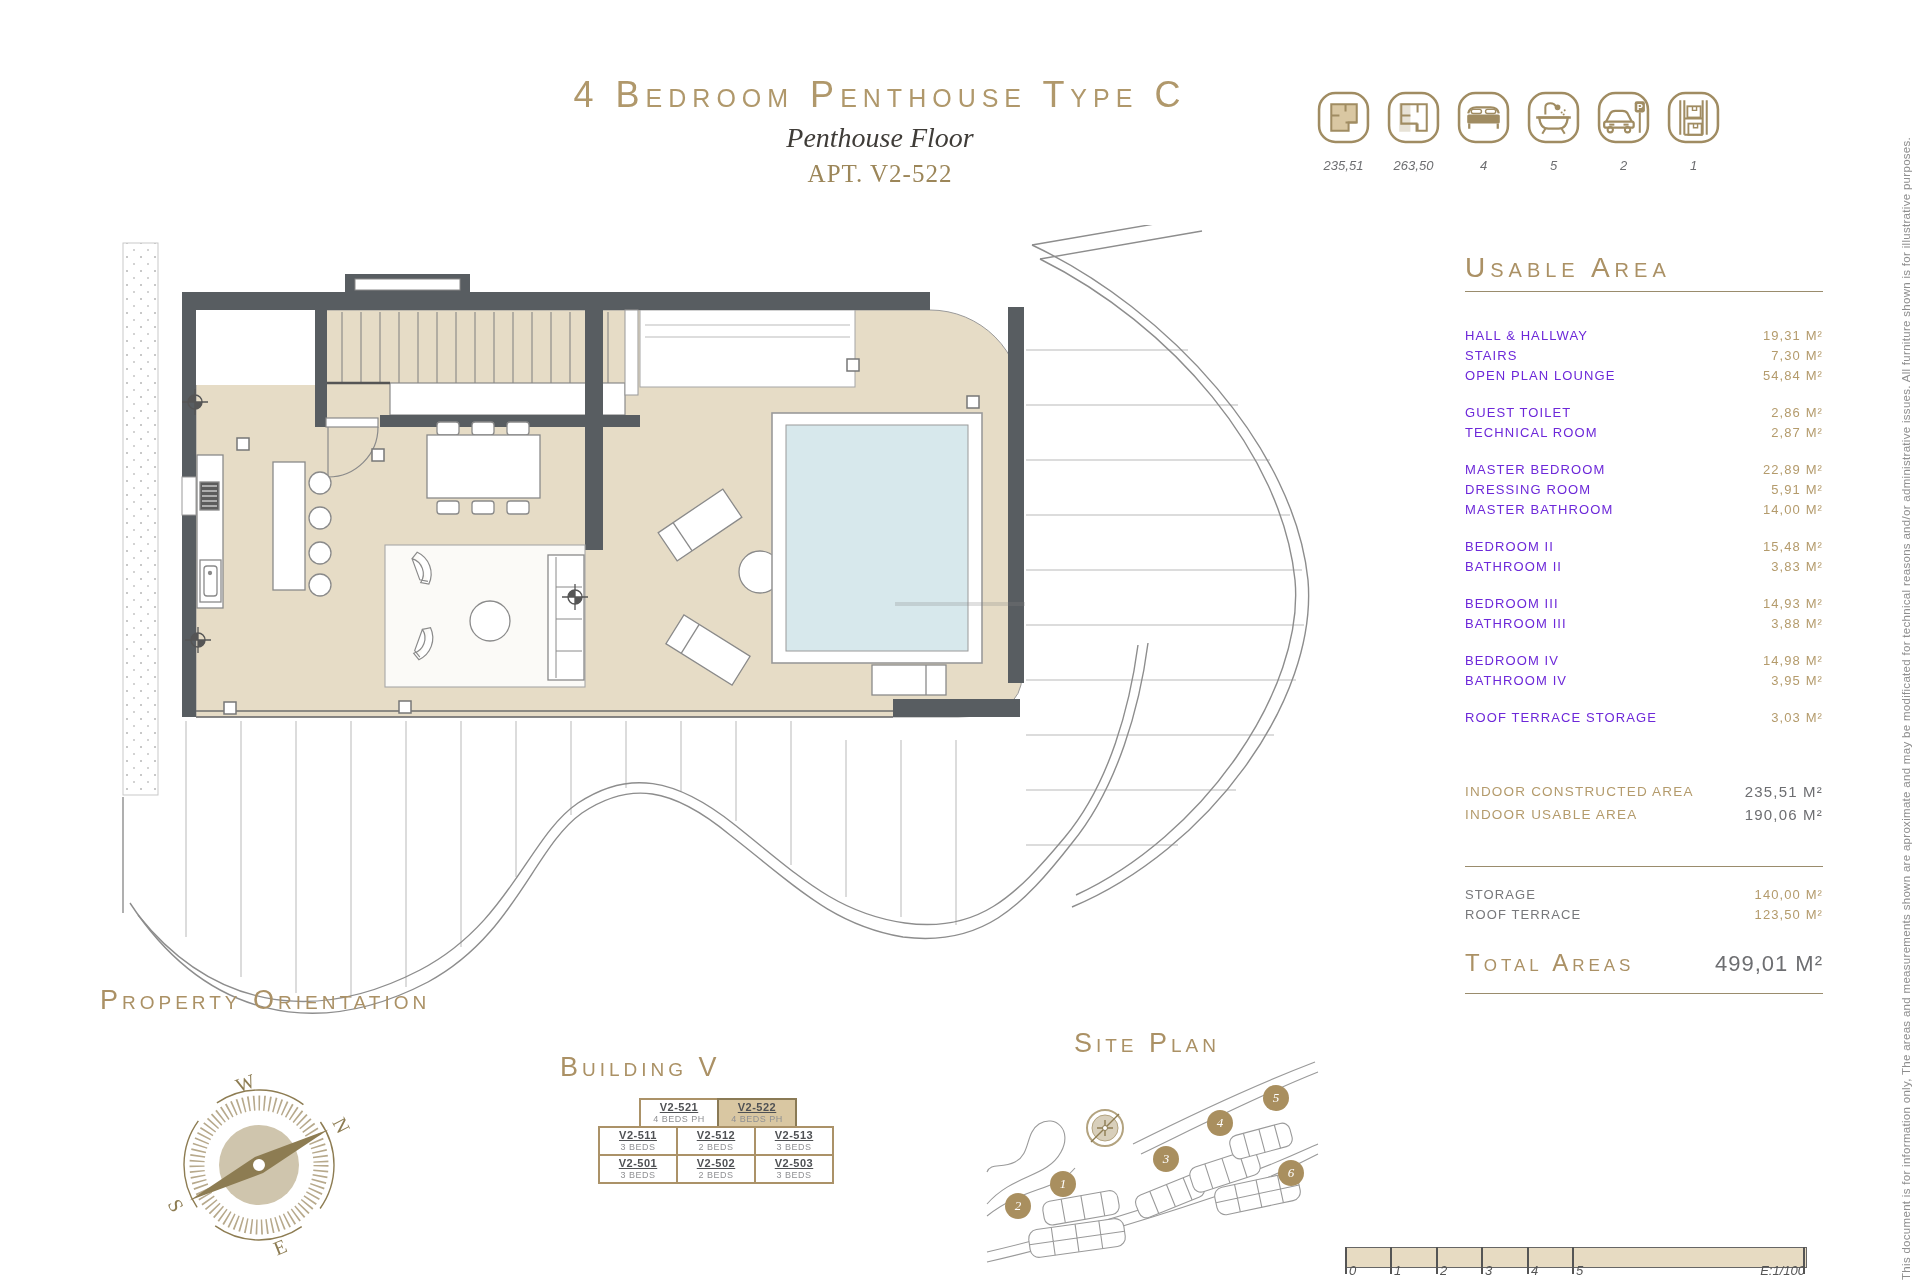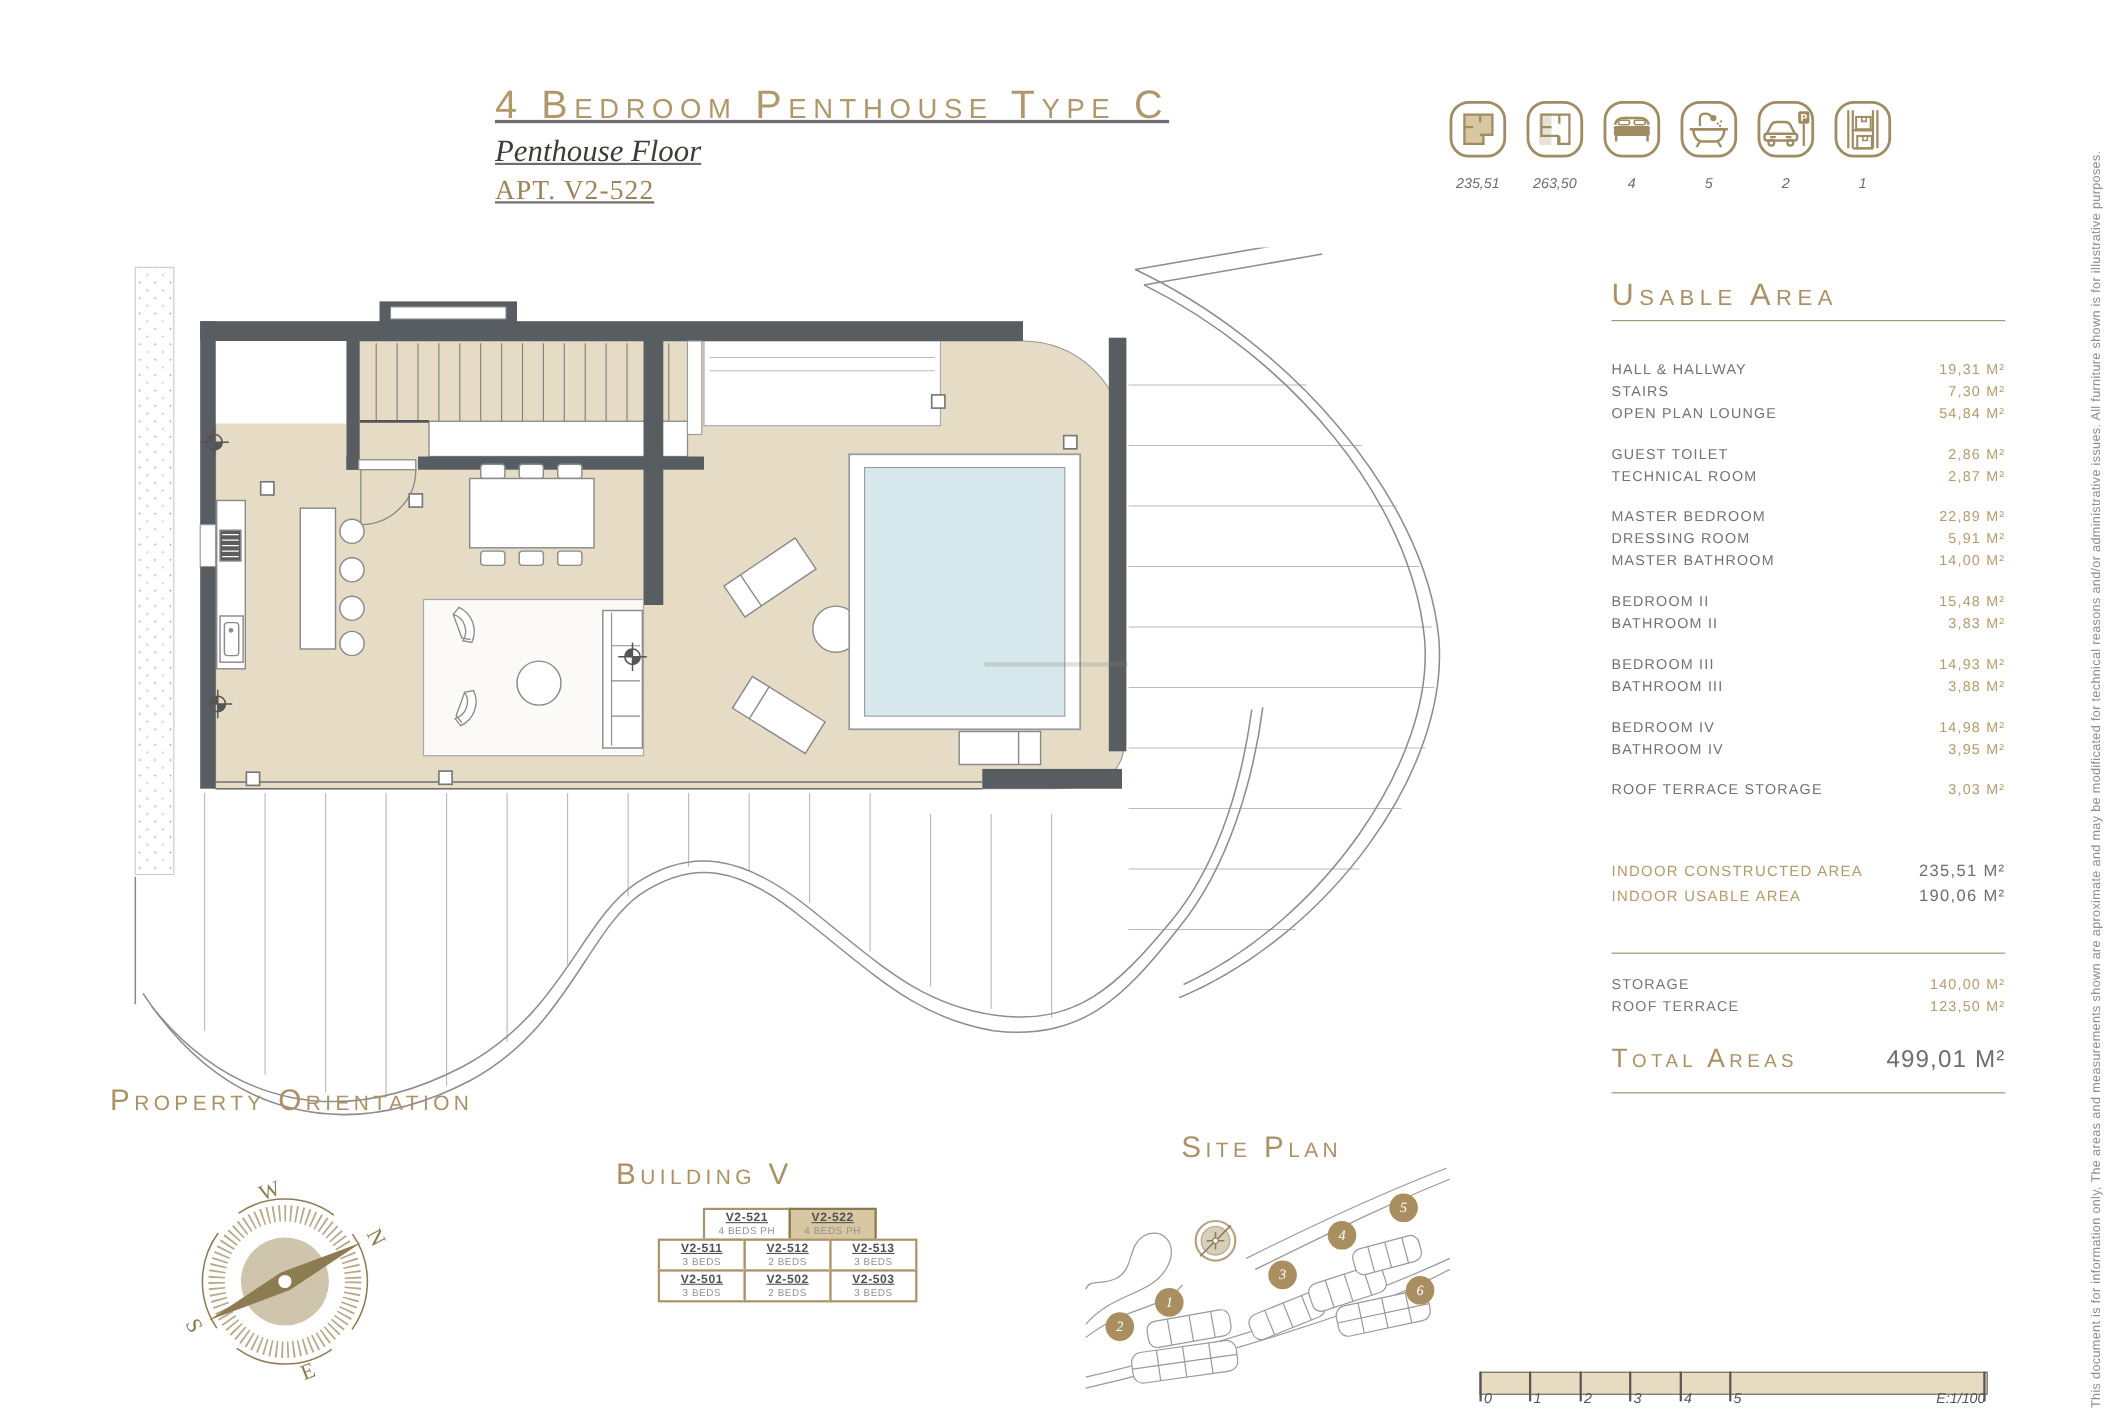--- a/index.html
+++ b/index.html
@@ -1,32 +1,32 @@
 <!DOCTYPE html>
 <html><head>
 <meta charset="utf-8">
 <style>
   html,body{margin:0;padding:0;background:#fff;}
   #page{position:relative;width:1920px;height:1280px;background:#ffffff;overflow:hidden;
         font-family:"Liberation Sans",sans-serif;color:#6d6e71;}
   
-  .hdr{position:absolute;left:450px;top:74px;width:860px;text-align:left;text-decoration:underline;}
+  .hdr{position:absolute;left:450px;top:74px;width:860px;text-align:center;}
   .hdr-title{font-variant:small-caps;font-size:36px;letter-spacing:6px;color:#b0986b;font-weight:400;}
   .hdr-sub{font-family:"Liberation Serif",serif;font-style:italic;font-size:28px;color:#3f3c38;margin-top:6px;}
   .hdr-apt{font-family:"Liberation Serif",serif;font-size:25px;color:#9c8659;letter-spacing:1px;margin-top:6px;}
   
   .ficons{position:absolute;left:1316px;top:90px;display:flex;gap:15px;}
   .ficon{width:55px;text-align:center;}
   .fval{font-style:italic;font-size:13px;color:#6d6e71;margin-top:9px;}
   
   .rcol{position:absolute;left:1465px;top:252px;width:358px;}
   .ua-head{font-variant:small-caps;font-size:28px;letter-spacing:5px;color:#ab9165;margin-bottom:7px;}
   .hr{border:0;border-top:1.5px solid #9a8c6d;margin:0 0 34px 0;}
   .arow{display:flex;justify-content:space-between;line-height:20px;font-size:13px;letter-spacing:1.1px;}
-  .arow .al{color:#737373;}
+  .arow .al{color:#6d28d9;}
   .arow .av{color:#b49b6c;white-space:nowrap;}
   .gstart{margin-top:17px;}
   .sumblock{margin-top:52px;}
   .sumrow{display:flex;justify-content:space-between;line-height:23px;font-size:13.5px;letter-spacing:1.2px;}
   .sumrow .al{color:#b49b6c;}
   .sumrow .av{color:#6d6e71;font-size:15px;}
   .hr2{border:0;border-top:1.5px solid #9a8c6d;margin:40px 0 18px 0;}
   .trow{display:flex;justify-content:space-between;line-height:20px;font-size:13px;letter-spacing:1.1px;}
   .trow .al{color:#77787b;}
   .trow .av{color:#b49b6c;}

